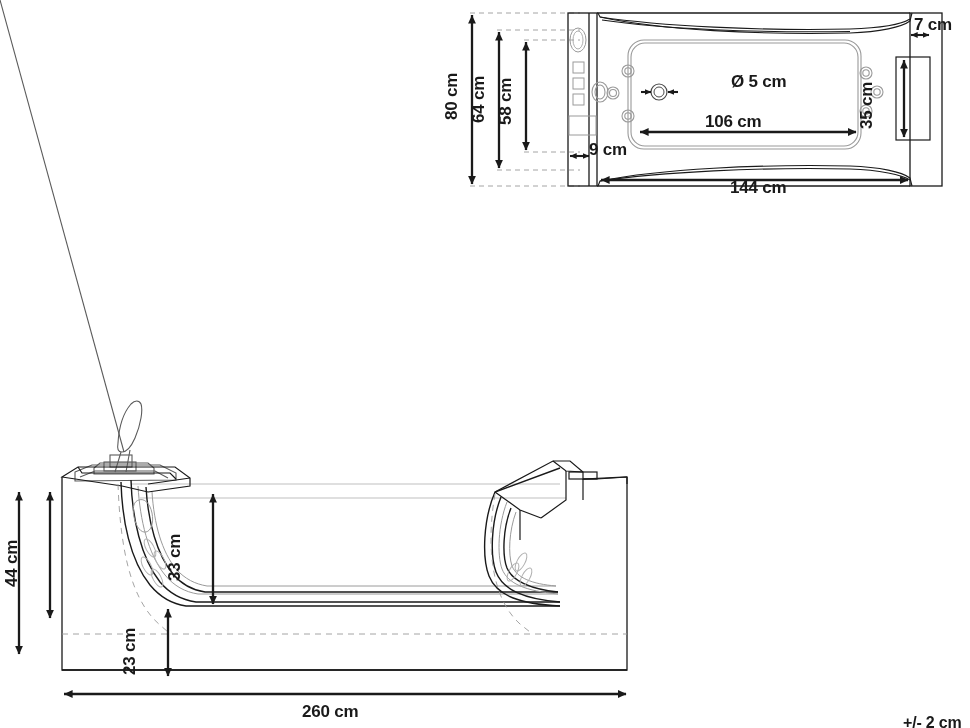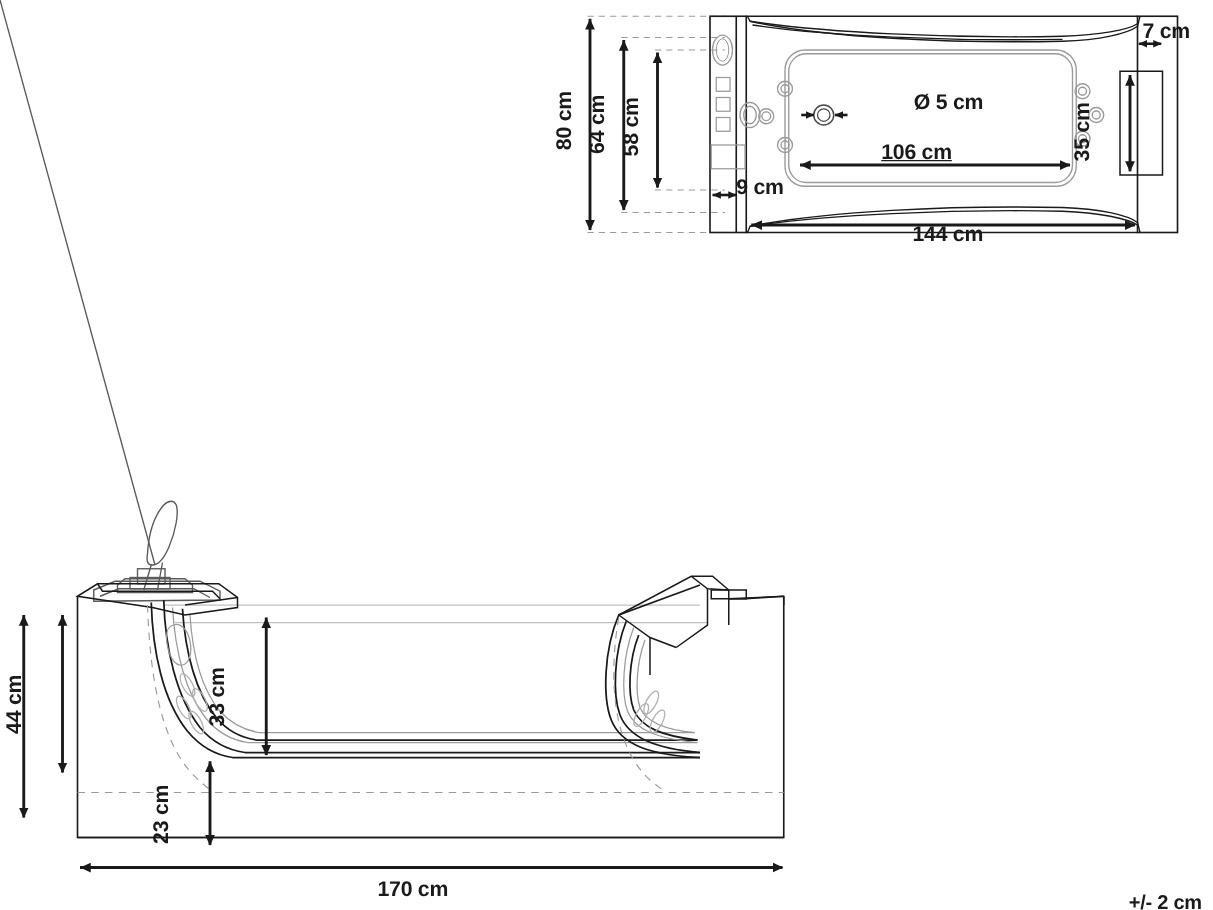--- a/index.html
+++ b/index.html
@@ -244,33 +244,33 @@
   </svg>
 
   <div class="dim-label vert s17" style="left:451px; top:88px; width:60px; text-align:center; margin-left:-30px;">80 cm</div>
 
   <div class="dim-label vert s17" style="left:478px; top:91px; width:60px; text-align:center; margin-left:-30px;">64 cm</div>
 
   <div class="dim-label vert s17" style="left:505px; top:93px; width:60px; text-align:center; margin-left:-30px;">58 cm</div>
 
   <div class="dim-label s17" style="left:689px; top:73px;margin-left:42px;">Ø 5 cm</div>
 
-  <div class="dim-label s17" style="left:705px; top:113px;text-decoration:underline;">106 cm</div>
+  <div class="dim-label s17" style="left:705px; top:113px;">106 cm</div>
 
   <div class="dim-label s17" style="left:730px; top:179px;text-align:center;">144 cm</div>
 
   <div class="dim-label s17" style="left:589px; top:141px;">9 cm</div>
 
   <div class="dim-label s17" style="left:914px; top:16px;">7 cm</div>
 
   <div class="dim-label vert s17" style="left:866px; top:97px; width:60px; text-align:center; margin-left:-30px;">35 cm</div>
 
   <div class="dim-label vert s17" style="left:11px; top:555px; width:60px; text-align:center; margin-left:-30px;">44 cm</div>
 
   <div class="dim-label vert s17" style="left:174px; top:549px; width:60px; text-align:center; margin-left:-30px;">33 cm</div>
 
   <div class="dim-label vert s17" style="left:129px; top:643px; width:60px; text-align:center; margin-left:-30px;">23 cm</div>
 
-  <div class="dim-label s17" style="left:302px; top:703px;">170 cm</div>
+  <div class="dim-label s17" style="left:302px; top:703px;">260 cm</div>
 
   <div class="dim-label s16" style="left:903px; top:715px;">+/- 2 cm</div>
 
 </div>
 
 </body></html>

